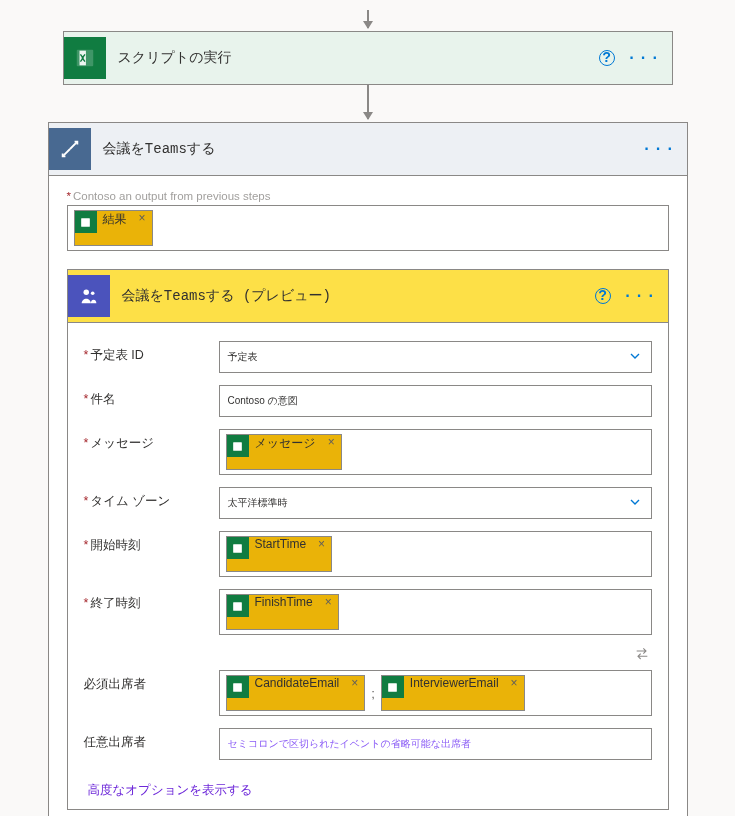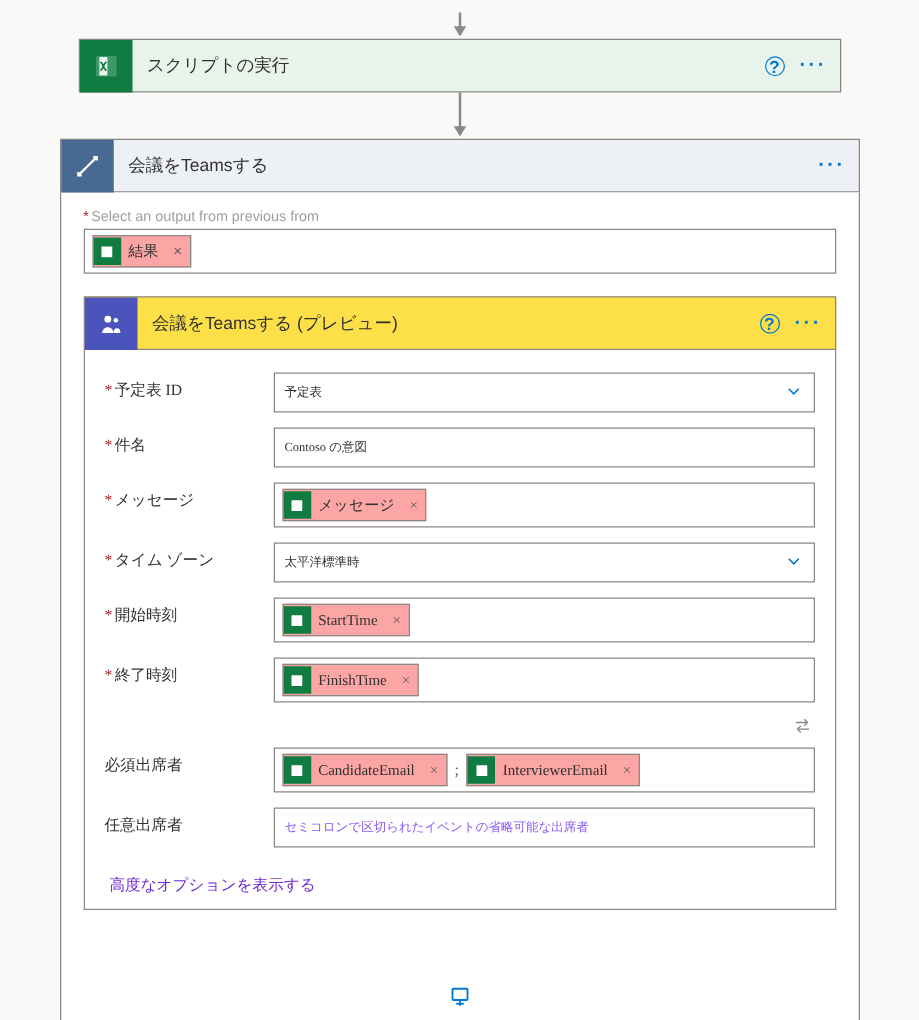--- a/index.html
+++ b/index.html
@@ -27,21 +27,22 @@
     position: absolute;
     bottom: -1px; left: -4px;
     border-left: 5px solid transparent;
     border-right: 5px solid transparent;
     border-top: 8px solid #8a8886;
   }
   .node {
     border: 1px solid #8a8886;
     display: flex;
     align-items: center;
-    height: 43px;
+    height: 54px;
+    font-family: Liberation Mono, monospace;
   }
   .node .ico {
     width: 42px; height: 42px;
     display:flex; align-items:center; justify-content:center;
     color:#fff; flex-shrink:0;
   }
   .ico-excel { background:#107c41; }
   .ico-loop  { background:#486991; }
   .ico-teams { background:#4b53bc; }
   .ico svg { width: 22px; height: 22px; }
@@ -61,25 +62,25 @@
   }
   .prompt-label { font-size:11.5px; color:#a19f9d; margin-bottom:3px;}
   .req { color:#a4262c; margin-right:2px;}
   .field-box {
     border:1px solid #8a8886;
     padding:4px 6px;
     min-height:32px;
     display:flex; flex-wrap:wrap; align-items:center; gap:4px;
   }
   .token {
-    display:inline-flex; align-items:center;
-    background:#fca5a5;
+    display:inline-flex; align-items:flex-start;
+    background:#eab308;
     border:1px solid #8a8886;
     font-size:12px;
-    height:26px;
+    height:36px;
   }
   .token .tico {
     width:22px;height:22px;background:#107c41;display:flex;align-items:center;justify-content:center;
   }
   .token .tico svg { width:13px;height:13px; }
   .token .tlabel { padding:0 6px; }
   .token .tx { padding:0 6px; color:#605e5c; font-size:12px; cursor:pointer;}
   .sep { padding:0 2px; color:#605e5c; }
 
   .form-rows { margin-top:2px; }
@@ -149,21 +150,21 @@
             <path d="M4 20l8-8"></path>
           </svg>
       </span>
       <span class="node-title">会議をTeamsする</span>
       <span class="node-actions">
         <span class="more-dots">···</span>
       </span>
     </div>
 
     <div class="container-body">
-      <div class="prompt-label"><span class="req">*</span><span>Select an output from previous from</span></div>
+      <div class="prompt-label"><span class="req">*</span><span>Contoso an output from previous steps</span></div>
       <div class="field-box">
         <span class="token">
           <span class="tico">
               <svg viewBox="0 0 24 24" fill="#fff">
                 <rect x="4" y="4" width="16" height="16" rx="1"></rect>
               </svg>
             </span>
           <span class="tlabel">結果</span>
           <span class="tx">×</span>
         </span>
@@ -181,21 +182,21 @@
                 <path d="M14 20c0-2.5 1-4 3-4s3 1.5 3 4z"></path>
               </svg>
           </span>
           <span class="node-title">会議をTeamsする (プレビュー)</span>
           <span class="node-actions">
             <span class="help-ico">?</span>
             <span class="more-dots">···</span>
           </span>
         </div>
 
-        <div class="container-body" style="padding:10px 16px 4px 16px;font-family:Liberation Serif, serif;">
+        <div class="container-body" style="padding:10px 16px 4px 16px;">
           <div class="form-rows">
 
             <div class="form-row">
               <div class="form-label"><span class="req">*</span><span>予定表 ID</span></div>
               <div class="form-input">
                 <div class="input-plain">
                   <span>予定表</span>
                   <span class="chev"><svg viewBox="0 0 24 24" fill="none" stroke="currentColor" stroke-width="2">
                         <path d="M6 9l6 6 6-6"></path>
                       </svg></span>

